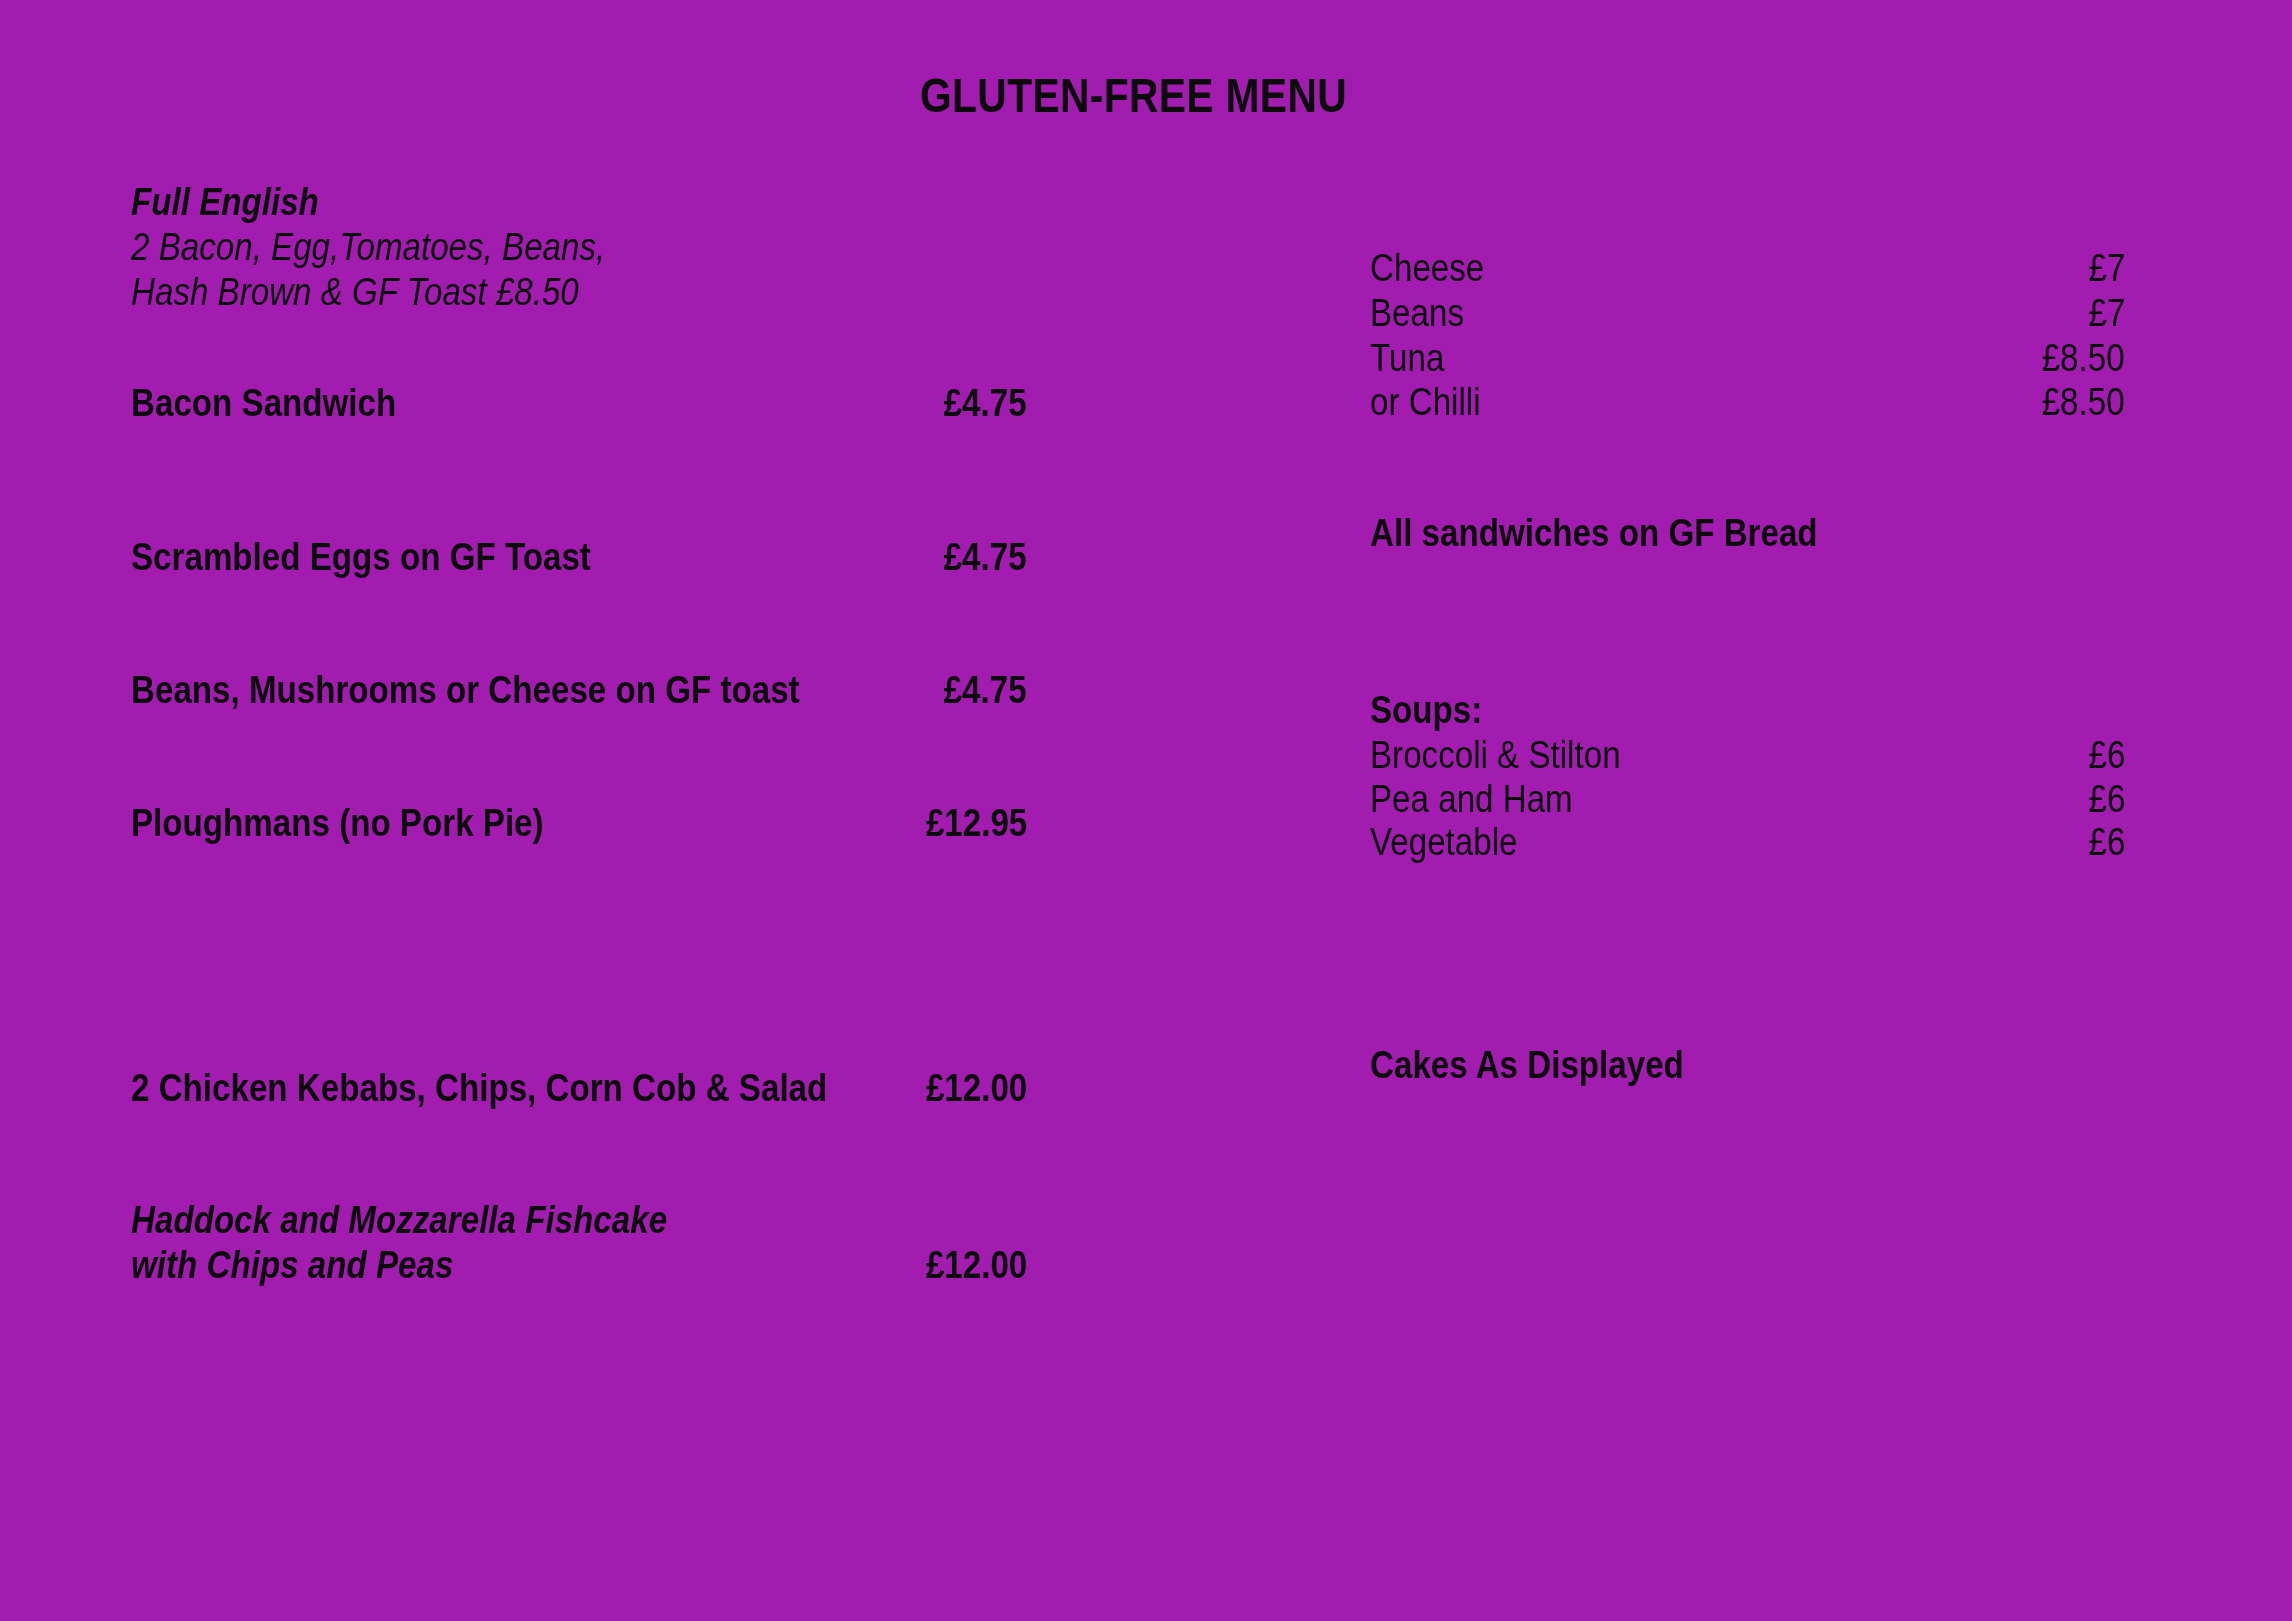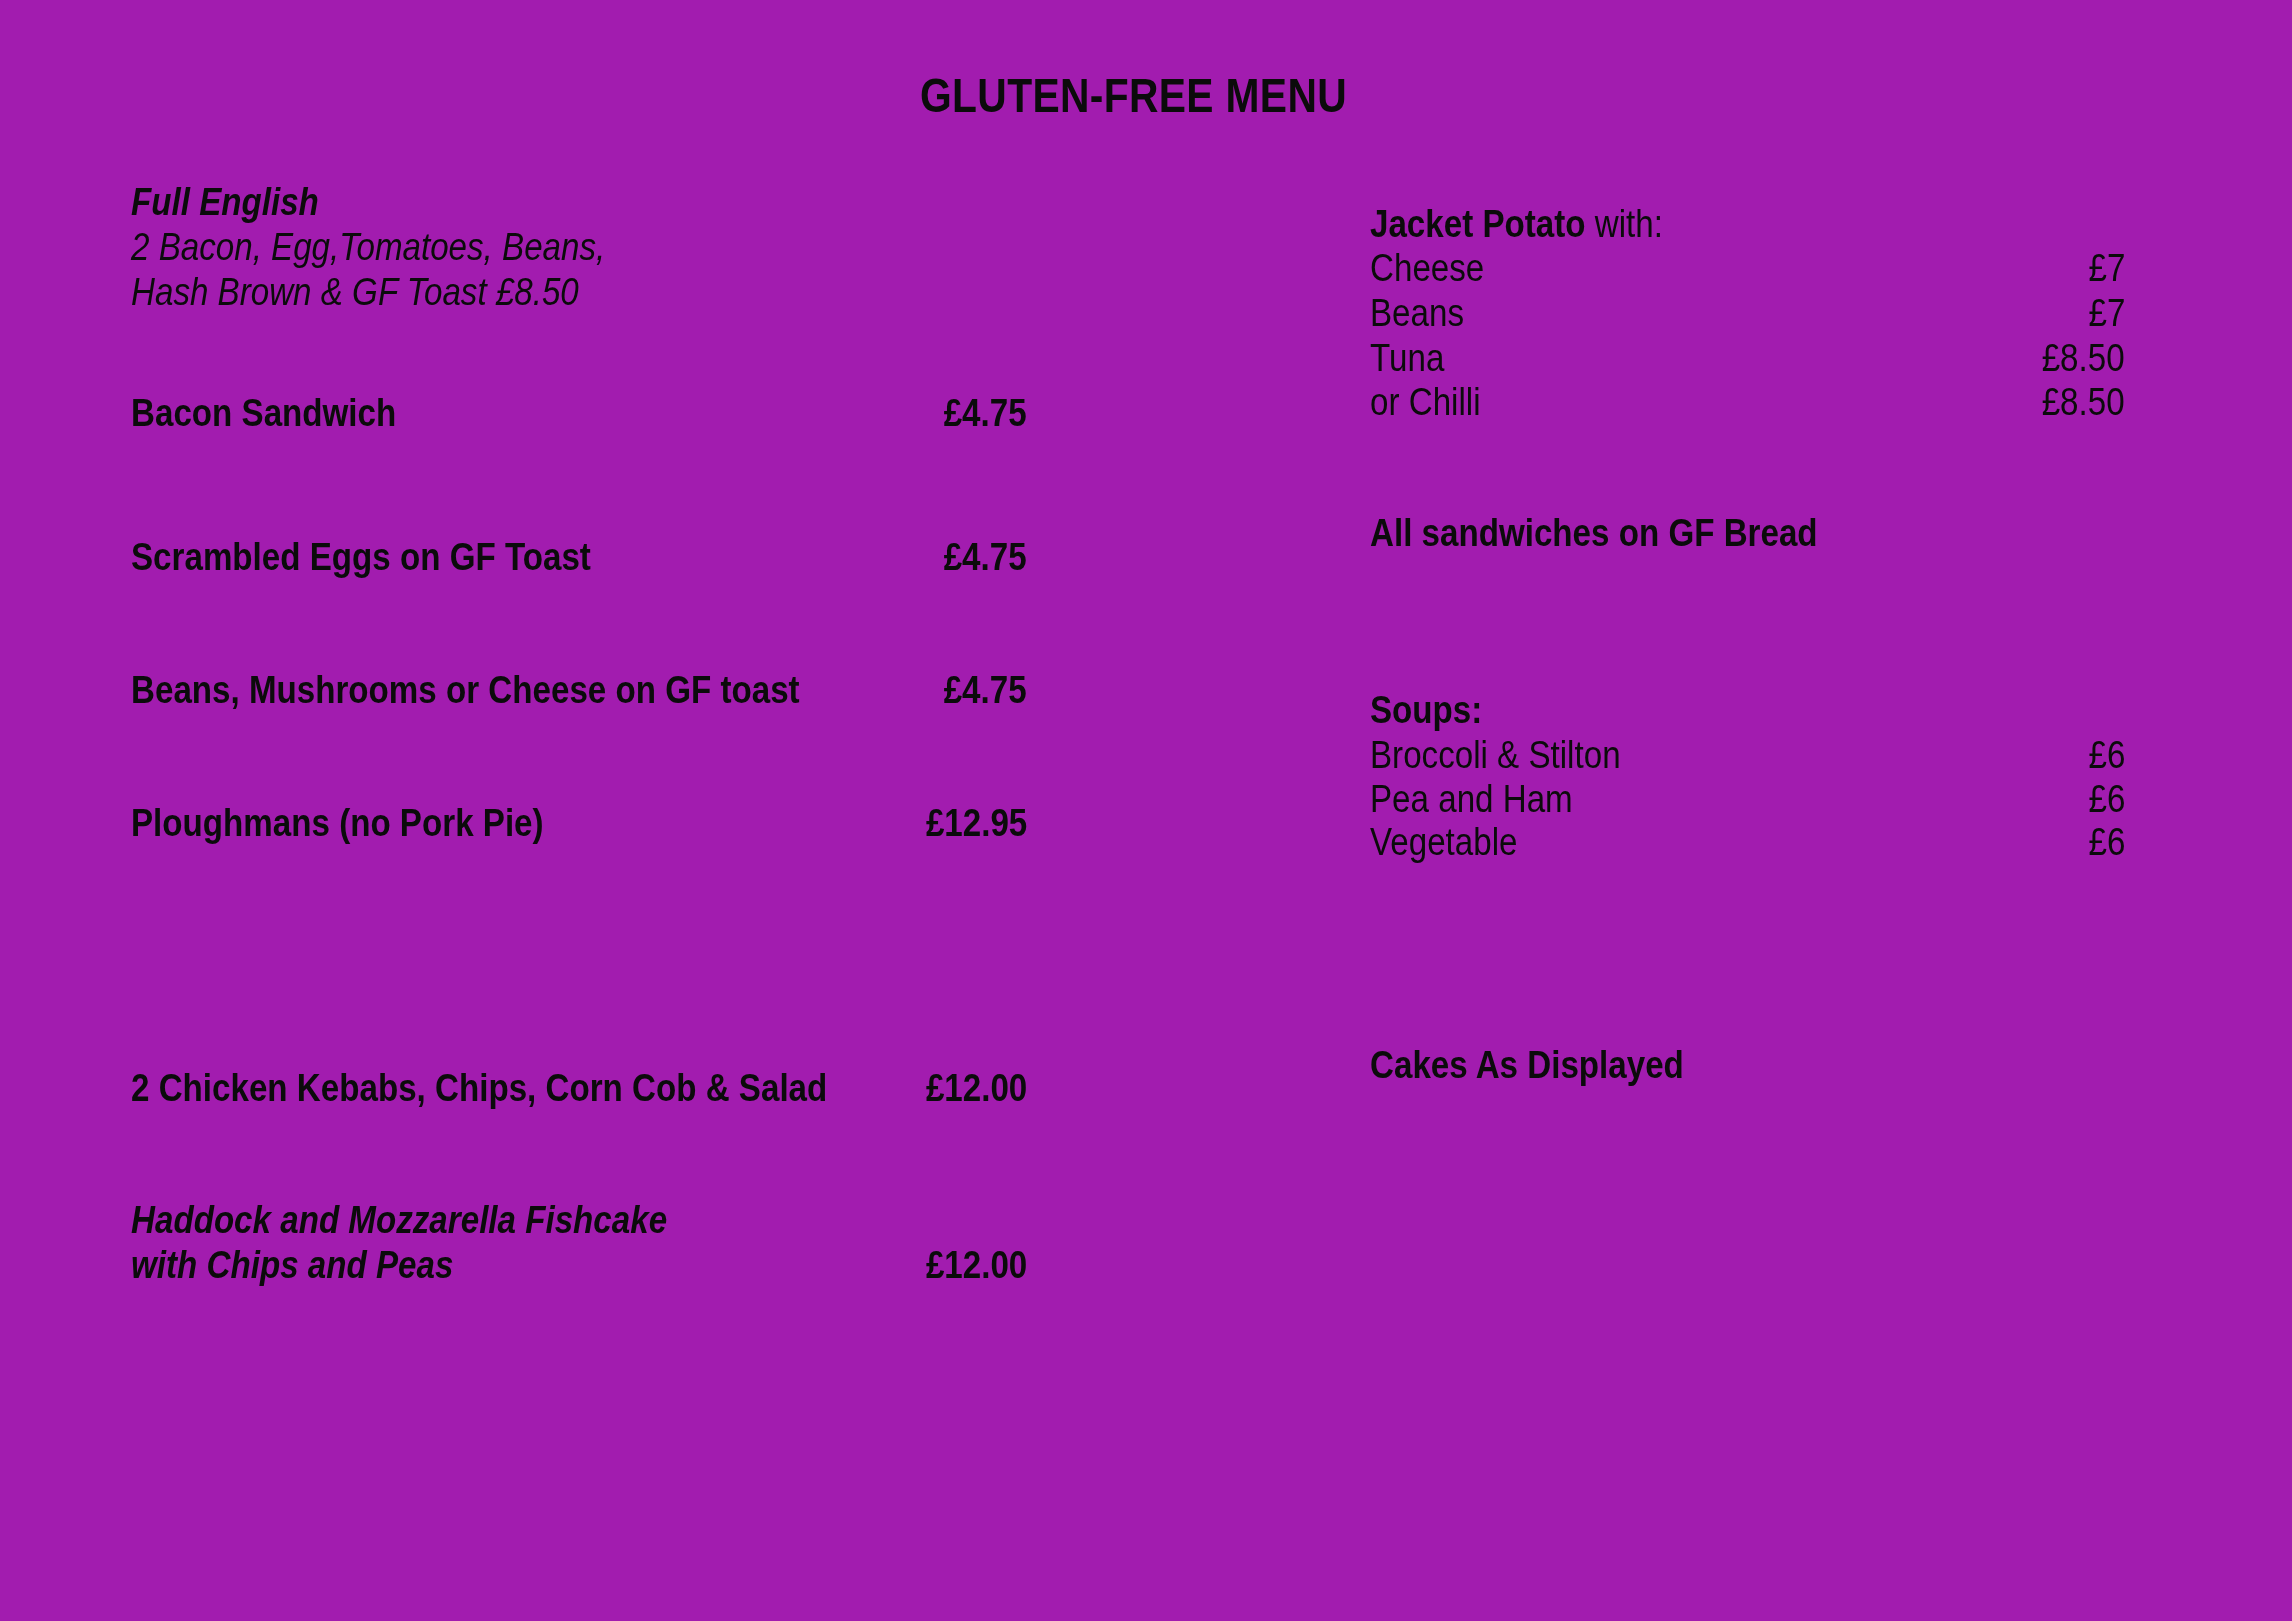--- a/index.html
+++ b/index.html
@@ -68,21 +68,21 @@
   <div class="title sqL">GLUTEN-FREE MENU</div>
 
   <div class="col-left">
 
     <div class="block" style="top:179px">
       <span class="line sqL bold">Full English</span>
       <span class="line sqL reg">2 Bacon, Egg,Tomatoes, Beans,</span>
       <span class="line sqL reg">Hash Brown &amp; GF Toast £8.50</span>
     </div>
 
-    <div class="row" style="top:390px">
+    <div class="row" style="top:380px">
       <span class="nm sqL bold">Bacon Sandwich</span>
       <span class="pr sqR bold">£4.75</span>
     </div>
 
     <div class="row" style="top:534px">
       <span class="nm sqL bold">Scrambled Eggs on GF Toast</span>
       <span class="pr sqR bold">£4.75</span>
     </div>
 
     <div class="row" style="top:667px">
@@ -107,23 +107,20 @@
     </div>
     <div class="row" style="top:1242px">
       <span class="pr sqR bold">£12.00</span>
     </div>
 
 
   </div>
 
   <div class="col-right">
 
-    <div class="row" style="top:201px">
-      <span class="nm sqL"><span class="bold">Jacket Potato</span><span class="reg"> with:</span></span>
-    </div>
 
     <div class="row" style="top:245px">
       <span class="nm sqL reg">Cheese</span>
       <span class="pr sqR reg">£7</span>
     </div>
     <div class="row" style="top:290px">
       <span class="nm sqL reg">Beans</span>
       <span class="pr sqR reg">£7</span>
     </div>
     <div class="row" style="top:335px">

